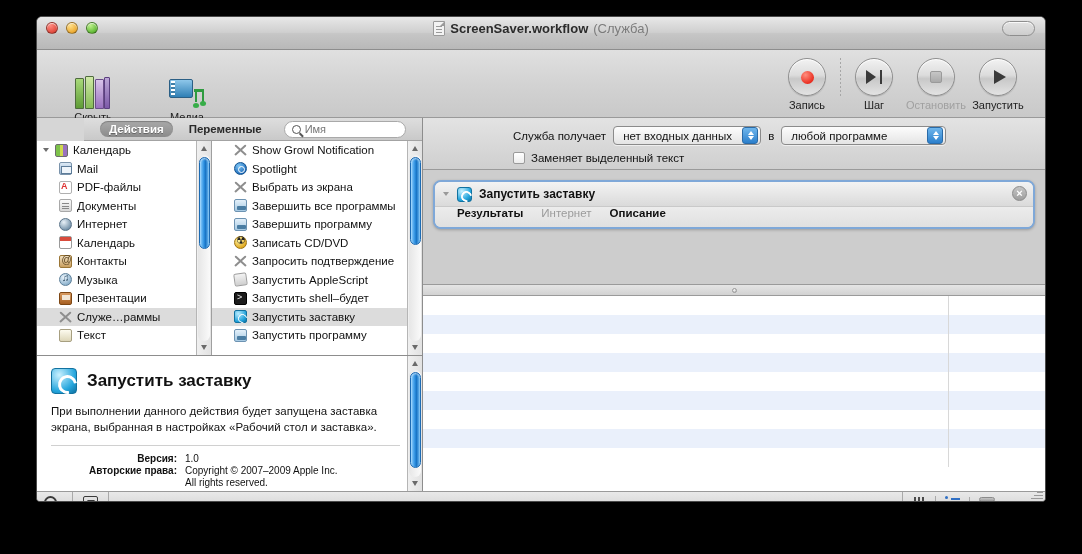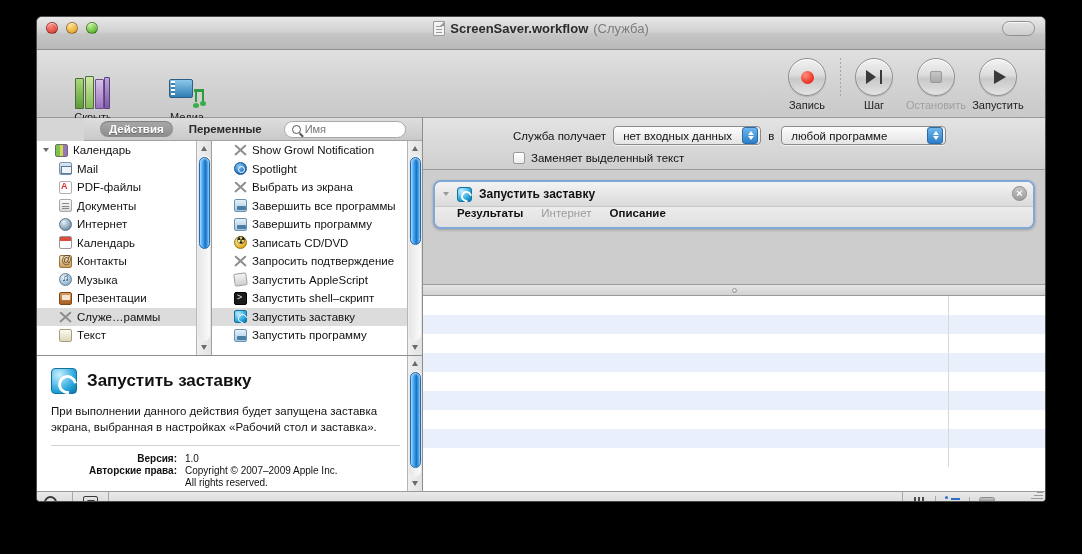--- a/index.html
+++ b/index.html
@@ -457,21 +457,21 @@
               <div class="row indent">
                 <span class="ic ic-x"></span>
                 <span>Запросить подтверждение</span>
               </div>
               <div class="row indent">
                 <span class="ic ic-scpt"></span>
                 <span>Запустить AppleScript</span>
               </div>
               <div class="row indent">
                 <span class="ic ic-shell"></span>
-                <span>Запустить shell–скрипт</span>
+                <span>Запустить shell–будет</span>
               </div>
               <div class="row sel indent">
                 <span class="ic ic-ss"></span>
                 <span>Запустить заставку</span>
               </div>
               <div class="row indent">
                 <span class="ic ic-app"></span>
                 <span>Запустить программу</span>
               </div>
             </div>

